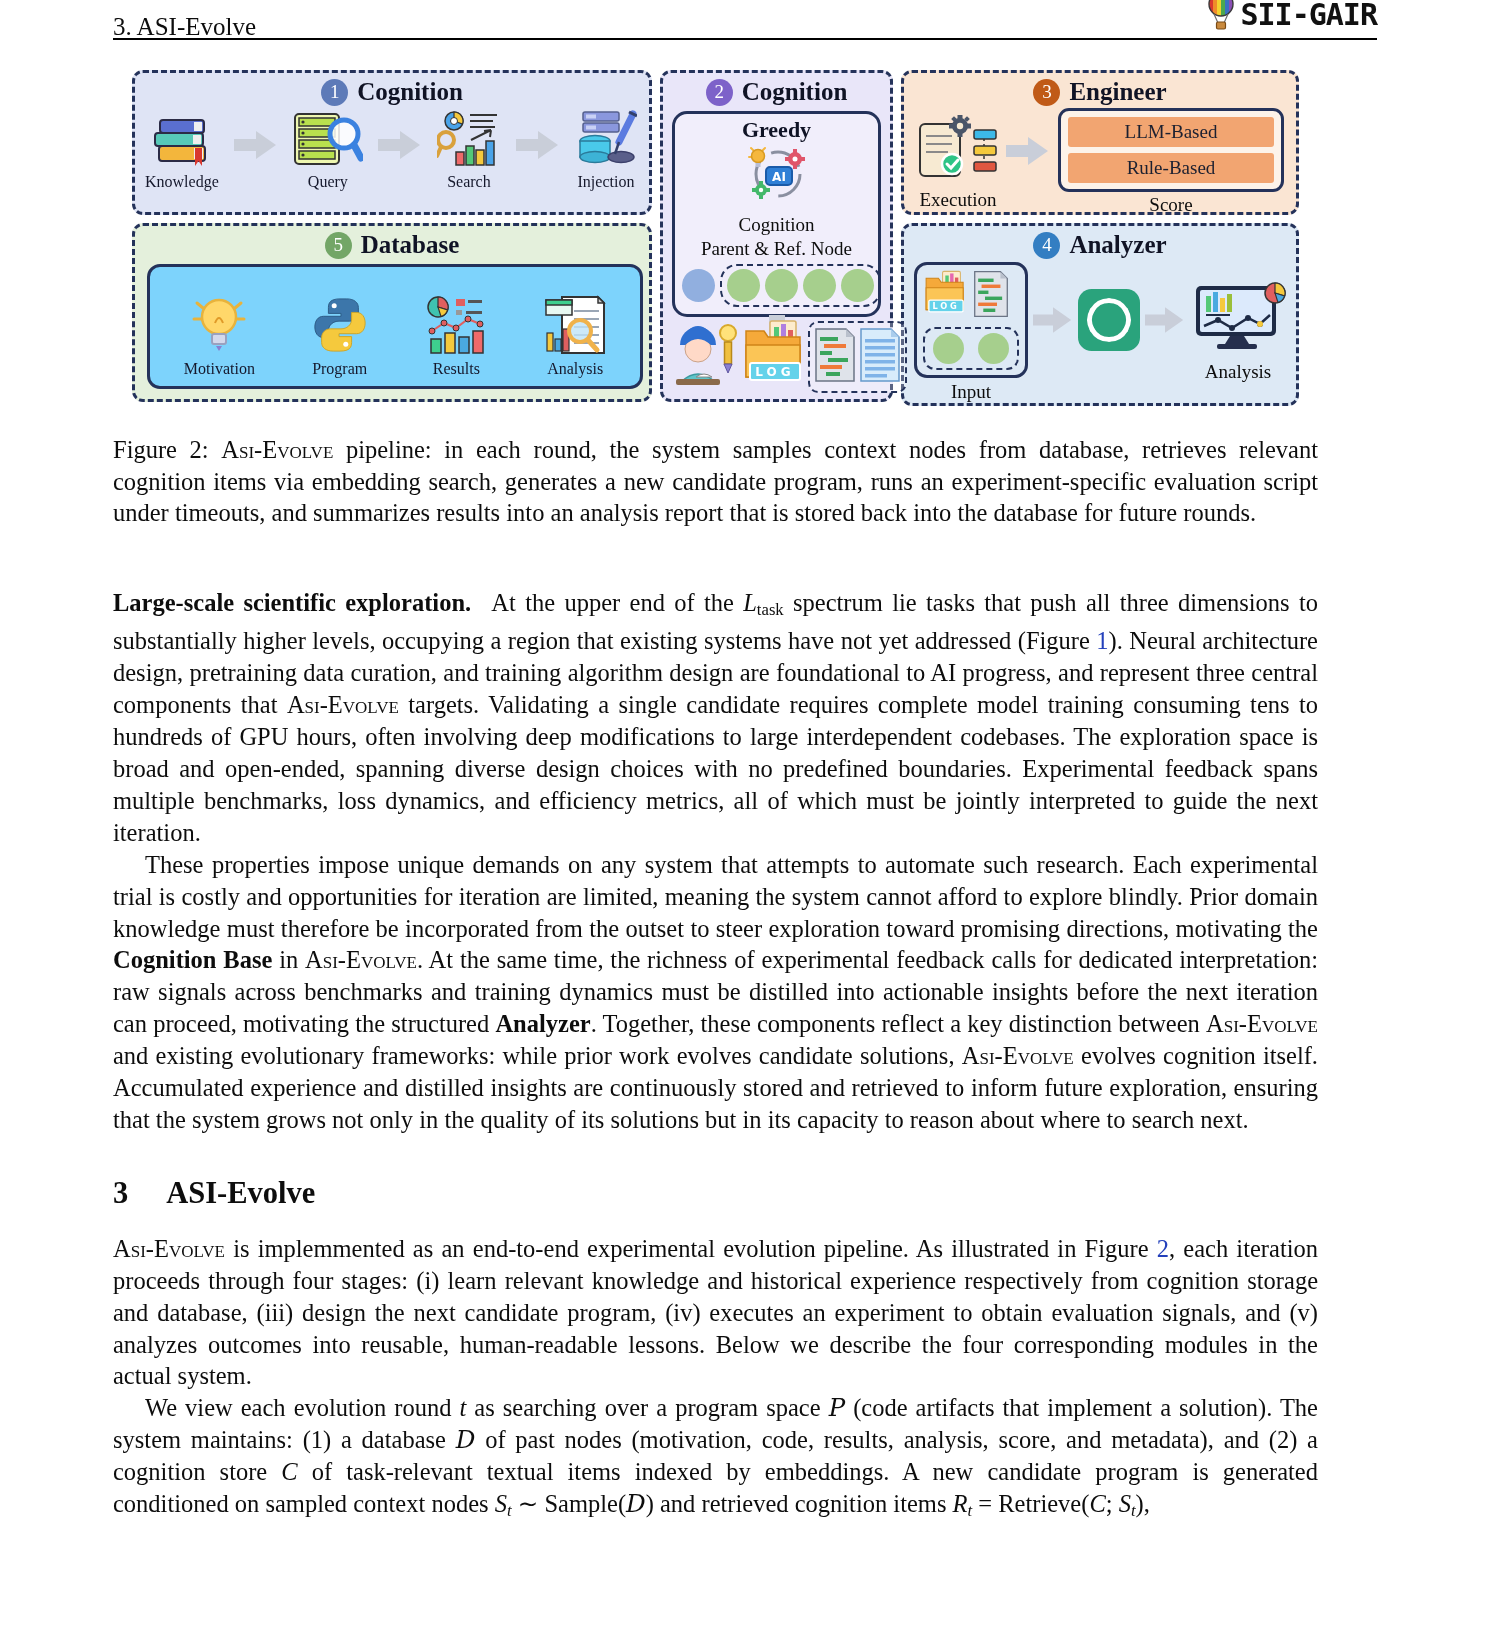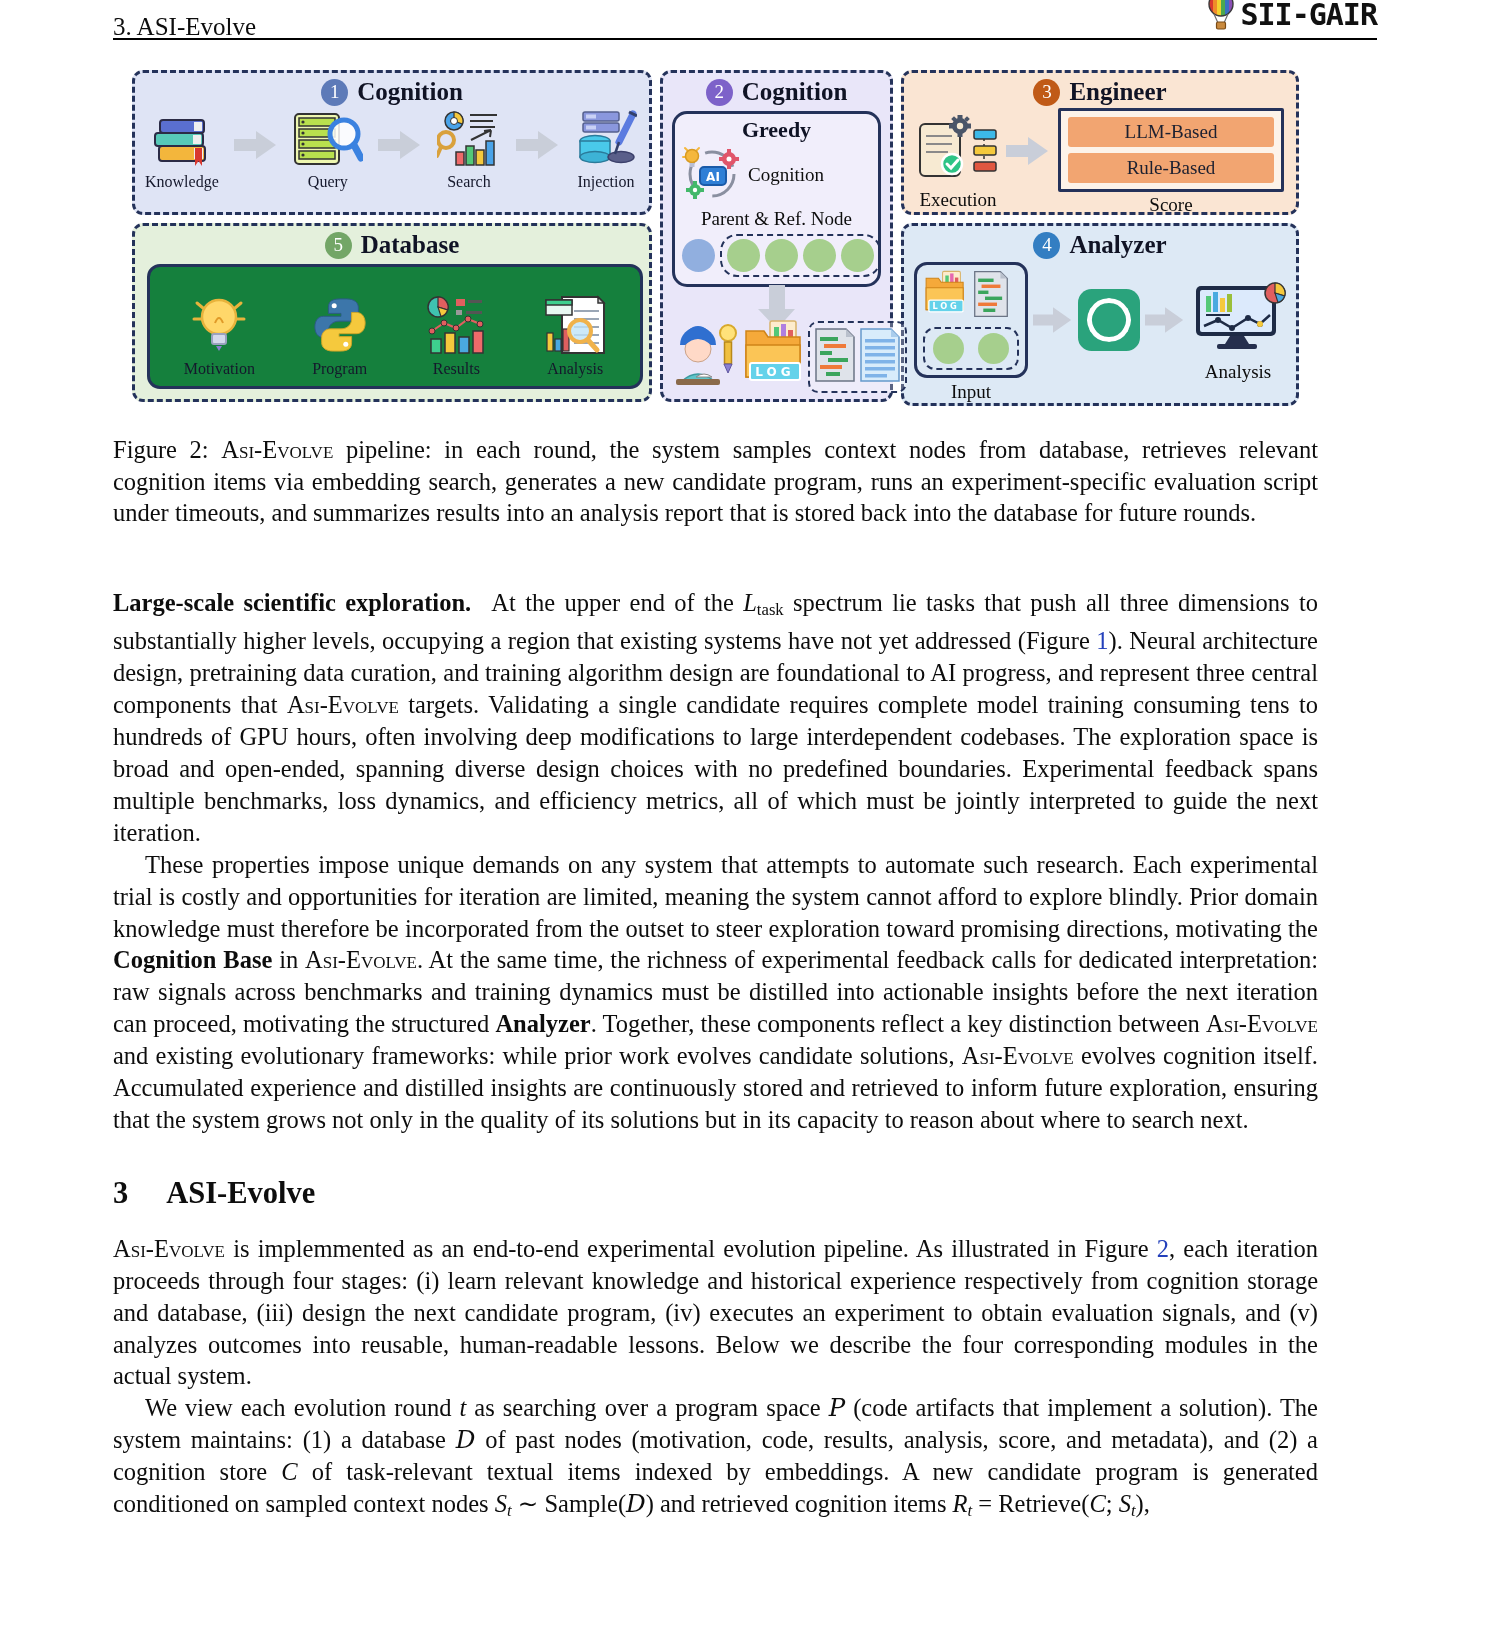--- a/index.html
+++ b/index.html
@@ -28,41 +28,41 @@
   .btitle-row{display:flex;align-items:center;justify-content:center;gap:9px;padding-top:5px;}
   .badge{width:27px;height:27px;border-radius:50%;color:#fff;display:flex;align-items:center;justify-content:center;font-size:19px;flex:0 0 auto;}
   .b1{background:#5d7ab8;} .b2{background:#7d62c9;} .b3{background:#c05a17;} .b4{background:#337ec2;} .b5{background:#73a667;}
   .btitle{font-weight:bold;font-size:25px;color:#101325;}
   .cell{display:flex;flex-direction:column;align-items:center;gap:1px;}
   .cell .lbl{font-size:16px;color:#15182c;white-space:nowrap;}
   .cog-row{display:flex;align-items:flex-end;justify-content:space-between;padding:4px 12px 6px 10px;}
   .arrow{flex:0 0 auto;margin-bottom:26px;}
   
   .db-left{flex:1;display:flex;flex-direction:column;}
-  .db-inner{margin:5px 6px 10px 12px;background:#15803d;border:3px solid #24325a;border-radius:13px;flex:1;display:flex;align-items:flex-end;justify-content:space-around;padding:6px 6px 8px 6px;}
+  .db-inner{margin:5px 6px 10px 12px;background:#7dd3fc;border:3px solid #24325a;border-radius:13px;flex:1;display:flex;align-items:flex-end;justify-content:space-around;padding:6px 6px 8px 6px;}
   .db-strats{width:106px;display:flex;flex-direction:column;justify-content:space-between;padding:7px 7px 8px 0;}
   .strat{background:#bddfa6;text-align:center;font-size:18px;color:#1c2b45;padding:6px 0;border-radius:2px;}
   
   .ctx{margin:5px 9px 0 9px;background:#f1eefb;border:3px solid #24325a;border-radius:15px;padding:3px 7px 7px 7px;}
   .ctx-title{text-align:center;font-weight:bold;font-size:22px;color:#101325;}
-  .ctx-row{display:flex;align-items:center;gap:8px;margin-top:1px;}
+  .ctx-row{display:flex;align-items:center;gap:8px;margin-top:1px;flex-direction:column;}
   .ctx-row .lbl2{font-size:19px;}
   .nodes-lbl{font-size:19px;text-align:center;margin-top:2px;}
   .nodes{display:flex;align-items:center;gap:5px;margin-top:4px;}
   .circ{width:33px;height:33px;border-radius:50%;flex:0 0 auto;}
   .cblue{background:#91afdf;} .cgreen{background:#a6cf8d;}
   .ngroup{border:2.5px dashed #24325a;border-radius:17px;display:flex;gap:5px;padding:3px 5px;}
   .res-bottom{position:relative;flex:1;}
   .res-bottom .darr{position:absolute;left:50%;transform:translateX(-50%);top:-2px;}
   .res-icons{position:absolute;left:0;right:0;bottom:6px;display:flex;align-items:flex-end;justify-content:space-between;padding:0 7px;}
   .docgroup{border:2.5px dashed #24325a;border-radius:10px;display:flex;gap:3px;padding:4px;background:rgba(255,255,255,0.25);}
   
   .eng-row{display:flex;align-items:center;gap:8px;padding:2px 12px 0 14px;}
   .score-col{flex:1;display:flex;flex-direction:column;align-items:center;}
-  .score-box{width:100%;box-sizing:border-box;border:3px solid #24325a;border-radius:2px;background:#fdf3e9;padding:6px 7px;display:flex;flex-direction:column;gap:6px;}
+  .score-box{width:100%;box-sizing:border-box;border:3px solid #24325a;border-radius:11px;background:#fdf3e9;padding:6px 7px;display:flex;flex-direction:column;gap:6px;}
   .score-item{background:#f2a571;border-radius:3px;text-align:center;font-size:19px;padding:4px 0;color:#1c2030;}
   .under-lbl{font-size:19px;margin-top:2px;}
   
   .ana-row{display:flex;align-items:center;gap:5px;padding:3px 10px 0 10px;}
   .input-box{border:3px solid #24325a;border-radius:13px;padding:5px 6px;display:flex;flex-direction:column;gap:5px;}
   .input-docs{display:flex;gap:4px;align-items:flex-start;}
   .cgroup2{border:2.5px dashed #24325a;border-radius:12px;display:flex;gap:14px;justify-content:center;padding:4px 8px;}
   .circ2{width:31px;height:31px;border-radius:50%;background:#a6cf8d;}
   
   .caption{margin:32px 0 0 0;font-size:24.5px;line-height:31.6px;text-align:justify;}

